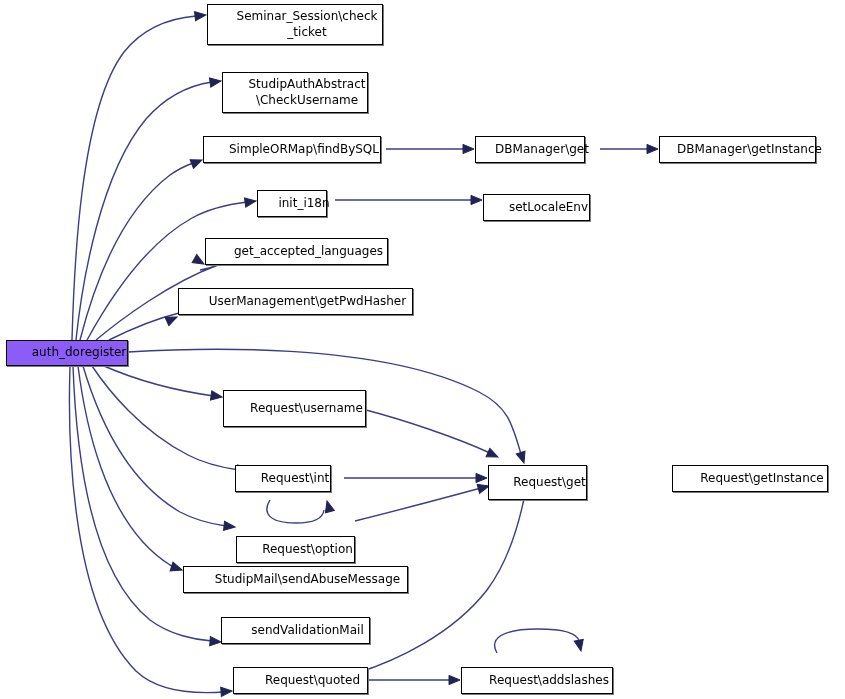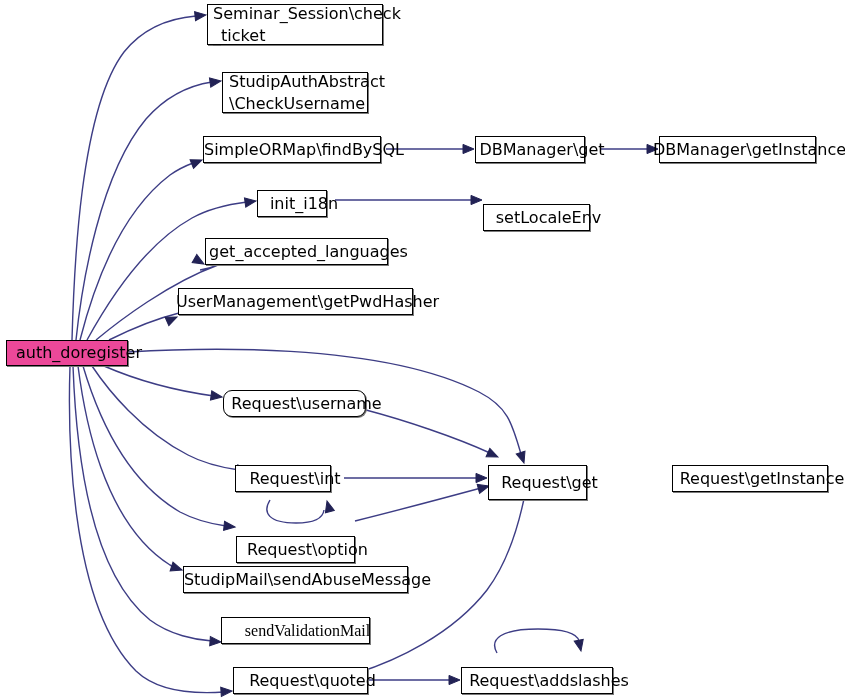--- a/index.html
+++ b/index.html
@@ -25,30 +25,30 @@
   }
   .node {
     position: absolute;
     box-sizing: border-box;
     border: 1px solid #000000;
     background: #ffffff;
     color: #000000;
     display: flex;
     align-items: center;
     justify-content: center;
-    text-align: left;
-    font-size: 16px;
+    text-align: center;
+    font-size: 12px;
     line-height: 1.32;
     letter-spacing: 0px;
     white-space: pre-line;
     box-shadow: 1px 1px 0 0 #7a7a7a;
     padding-left: 24px;
   }
   .node.current {
-    background: #ec4899;
+    background: #8b5cf6;
   }
   .edge-path {
     fill: none;
     stroke: #3d3d85;
     stroke-width: 1.4px;
   }
   .arrow-head {
     fill: #222255;
     stroke: #222255;
     stroke-width: 1px;
@@ -111,26 +111,26 @@
   <div id="node-layer">
       <div class="node current" style="left: 6px; top: 340px; width: 122px; height: 26px;">auth_doregister</div>
       <div class="node" style="left: 207px; top: 4px; width: 176px; height: 41px;">Seminar_Session\check
 _ticket</div>
       <div class="node" style="left: 222px; top: 72px; width: 146px; height: 41px;">StudipAuthAbstract
 \CheckUsername</div>
       <div class="node" style="left: 203px; top: 136px; width: 178px; height: 27px;">SimpleORMap\findBySQL</div>
       <div class="node" style="left: 257px; top: 190px; width: 70px; height: 27px;">init_i18n</div>
       <div class="node" style="left: 205px; top: 238px; width: 183px; height: 27px;">get_accepted_languages</div>
       <div class="node" style="left: 178px; top: 288px; width: 235px; height: 27px;">UserManagement\getPwdHasher</div>
-      <div class="node" style="left: 223px; top: 390px; width: 143px; height: 27px; border-radius: 9px;">Request\username</div>
+      <div class="node" style="left: 223px; top: 390px; width: 143px; height: 37px;">Request\username</div>
       <div class="node" style="left: 235px; top: 465px; width: 96px; height: 27px;">Request\int</div>
       <div class="node" style="left: 236px; top: 515px; width: 119px; height: 27px; margin-top: 21px;">Request\option</div>
       <div class="node" style="left: 183px; top: 566px; width: 225px; height: 27px;">StudipMail\sendAbuseMessage</div>
-      <div class="node" style="left: 221px; top: 617px; width: 149px; height: 27px; font-family: Liberation Serif, serif;">sendValidationMail</div>
+      <div class="node" style="left: 221px; top: 617px; width: 149px; height: 27px;">sendValidationMail</div>
       <div class="node" style="left: 233px; top: 667px; width: 135px; height: 27px;">Request\quoted</div>
       <div class="node" style="left: 475px; top: 136px; width: 110px; height: 27px;">DBManager\get</div>
       <div class="node" style="left: 659px; top: 136px; width: 157px; height: 27px;">DBManager\getInstance</div>
-      <div class="node" style="left: 483px; top: 204px; width: 107px; height: 27px;">setLocaleEnv</div>
+      <div class="node" style="left: 483px; top: 194px; width: 107px; height: 27px;">setLocaleEnv</div>
       <div class="node" style="left: 488px; top: 465px; width: 99px; height: 35px;">Request\get</div>
       <div class="node" style="left: 672px; top: 465px; width: 156px; height: 27px;">Request\getInstance</div>
       <div class="node" style="left: 461px; top: 667px; width: 152px; height: 27px;">Request\addslashes</div>
     </div>
 </div>
 
 </body></html>

